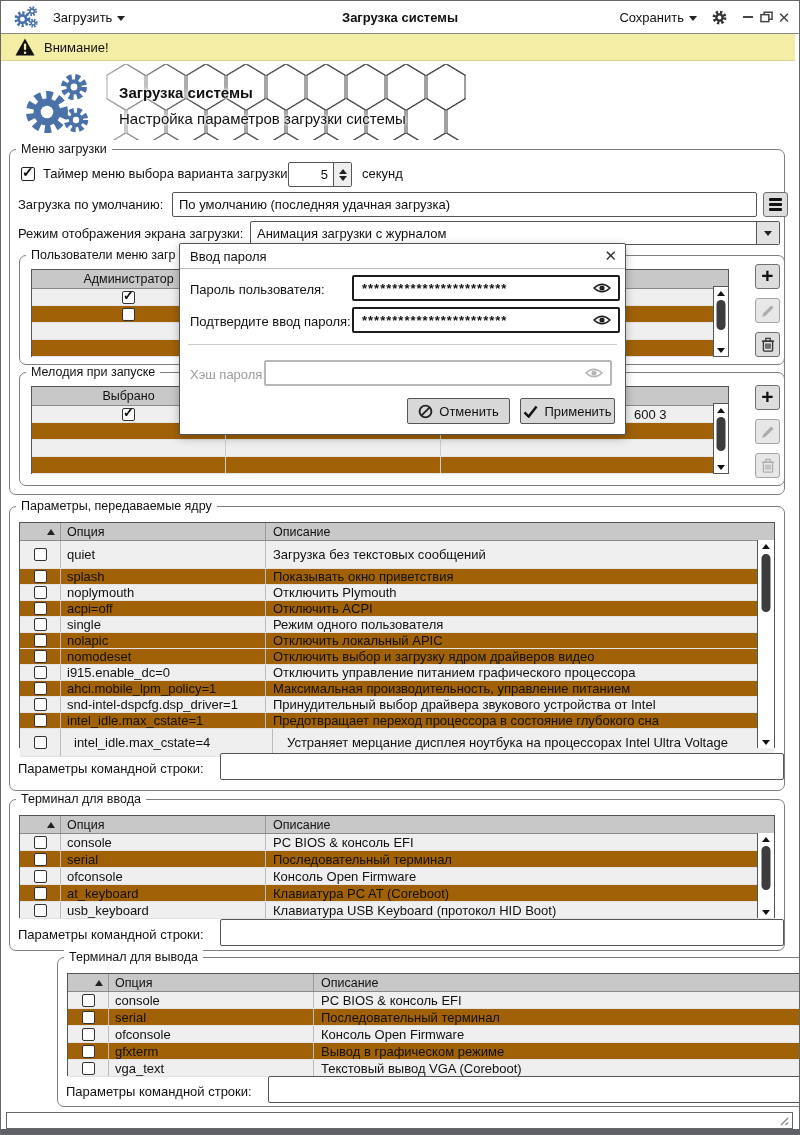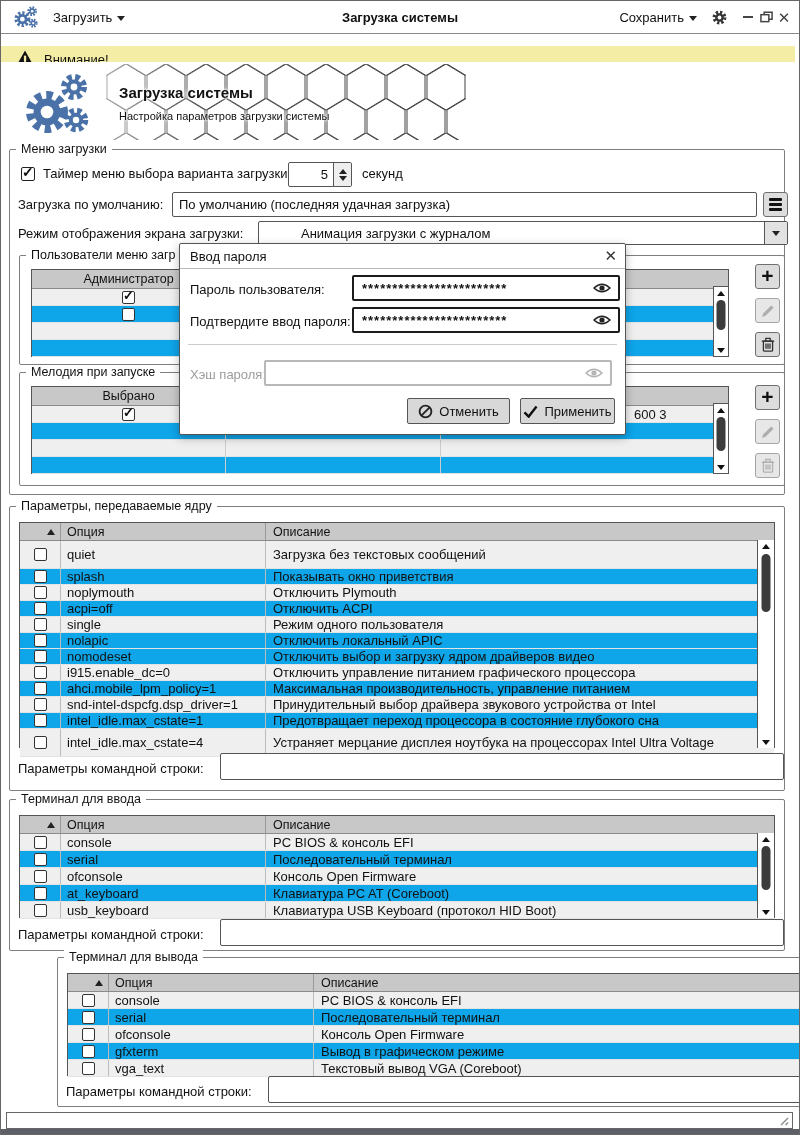--- a/index.html
+++ b/index.html
@@ -10,30 +10,30 @@
   
   .titlebar{position:absolute;left:0;top:0;width:798px;height:32px;background:#fff;border-bottom:1px solid #888;}
   .tb-item{position:absolute;top:0;height:32px;display:flex;align-items:center;gap:5px;}
   .tb-title{font-weight:bold;}
   .caret{width:0;height:0;border-left:4.5px solid transparent;border-right:4.5px solid transparent;border-top:5.5px solid #222;margin-top:2px;}
   .wc{position:absolute;top:0;height:32px;width:18px;display:flex;align-items:center;justify-content:center;cursor:default;}
   .min-glyph{width:10px;height:2.5px;background:#444;}
   .x-glyph{font-size:15px;color:#444;line-height:1;}
 
   
-  .warnbar{position:absolute;left:0;top:33px;width:794px;height:27px;background:#f3eda6;border-bottom:1px solid #d8d292;display:flex;align-items:center;padding-left:14px;gap:9px;box-sizing:border-box;margin-top:12px;}
+  .warnbar{position:absolute;left:0;top:33px;width:794px;height:27px;background:#f3eda6;border-bottom:1px solid #d8d292;display:flex;align-items:center;padding-left:14px;gap:9px;box-sizing:border-box;}
 
   
   .pagehead{position:absolute;left:0;top:61px;width:798px;height:84px;background:#fff;}
   .hexes{position:absolute;left:105px;top:2px;width:360px;height:76px;opacity:.9;}
   .ph-title{position:absolute;left:118px;top:22px;font-size:15px;font-weight:bold;text-shadow:0 0 3px #fff,0 0 5px #fff,0 0 2px #fff;}
-  .ph-sub{position:absolute;left:118px;top:48px;font-size:11px;text-shadow:0 0 3px #fff,0 0 5px #fff,0 0 2px #fff;}
-
-  
-  .group{position:absolute;border:1px solid #7e7e7e;border-radius:2px;background:transparent;}
+  .ph-sub{position:absolute;left:118px;top:48px;font-size:15px;text-shadow:0 0 3px #fff,0 0 5px #fff,0 0 2px #fff;}
+
+  
+  .group{position:absolute;border:1px solid #7e7e7e;border-radius:7px;background:transparent;}
   .legend{position:absolute;top:-8px;left:6px;background:#fff;padding:0 5px;font-size:12.5px;color:#111;line-height:15px;white-space:nowrap;}
 
   
   .lbl{position:absolute;white-space:nowrap;}
   .checkbox{width:14px;height:14px;border:1.6px solid #222;border-radius:2px;background:#fff;box-sizing:border-box;position:relative;display:inline-block;}
   .checkbox.on::after{content:"✓";position:absolute;left:0px;top:-4px;font-size:14px;font-weight:bold;color:#111;}
   .spinner{position:absolute;display:flex;border:1px solid #555;border-radius:2px;background:#fff;height:25px;box-sizing:border-box;}
   .spin-val{width:44px;text-align:right;padding:4px 5px 0 0;box-sizing:border-box;}
   .spin-btns{width:17px;border-left:1px solid #555;background:#eee;display:flex;flex-direction:column;align-items:center;justify-content:center;gap:2px;}
   .tri-up{width:0;height:0;border-left:4px solid transparent;border-right:4px solid transparent;border-bottom:5px solid #222;}
@@ -48,21 +48,21 @@
   .hamb span{display:block;width:13px;height:2.6px;background:#111;border-radius:1px;}
   .plus-glyph{font-size:21px;font-weight:bold;color:#111;line-height:1;margin-top:-2px;}
 
   
   .otable{position:absolute;border:1px solid #555;background:#fff;box-sizing:border-box;}
   .ohead{display:flex;background:#c8c8c8;border-bottom:1px solid #8a8a8a;height:17px;align-items:center;font-size:12.5px;}
   .ohead .hcell{height:100%;display:flex;align-items:center;box-sizing:border-box;}
   .sort-tri{width:0;height:0;border-left:4.5px solid transparent;border-right:4.5px solid transparent;border-bottom:6px solid #222;}
   .trow{display:flex;align-items:center;border-bottom:1px solid #e3e3e3;box-sizing:border-box;}
   .trow.odd{background:#efefef;}
-  .trow.even{background:#0ea5e9;}
+  .trow.even{background:#a16207;}
   .cell{box-sizing:border-box;height:100%;display:flex;align-items:center;overflow:hidden;white-space:nowrap;}
   .cb{width:13px;height:13px;border:1.4px solid #333;border-radius:2px;background:#fff;box-sizing:border-box;position:relative;flex:0 0 auto;}
   .cb.on::after{content:"✓";position:absolute;left:0px;top:-4px;font-size:13px;font-weight:bold;color:#111;}
 
   
   .bt .hc1{width:41px;justify-content:flex-end;padding-right:5px;border-right:1px solid #999;}
   .bt .hc2{width:205px;padding-left:6px;border-right:1px solid #999;}
   .bt .hc3{flex:1;padding-left:7px;}
   .bt .c1{width:41px;justify-content:center;border-right:1px solid #bbb;}
   .bt .c2{width:205px;padding-left:6px;border-right:1px solid #bbb;}
@@ -223,21 +223,21 @@
     </div>
     <div class="sqbtn" style="left:753px;top:42px;">
       <span class="hamb">
           <span></span>
           <span></span>
           <span></span>
         </span>
     </div>
 
     <span class="lbl" style="left:8px;top:76px;">Режим отображения экрана загрузки:</span>
-    <div class="combo" style="left:248px;top:71px;width:530px;height:24px;padding-left:36px;">
+    <div class="combo" style="left:240px;top:71px;width:530px;height:24px;">
       <span class="combo-text">Анимация загрузки с журналом</span>
       <span class="combo-btn">
           <span class="tri-down"></span>
         </span>
     </div>
 
     
     <div class="group" style="left:9px;top:105px;width:764px;height:108px;">
       <span class="legend">Пользователи меню загр</span>
       <div class="otable st" style="left:11px;top:13px;width:698px;height:88px;">
@@ -447,21 +447,21 @@
             <div class="cell c2">snd-intel-dspcfg.dsp_driver=1</div>
             <div class="cell c3">Принудительный выбор драйвера звукового устройства от Intel</div>
           </div>
           <div class="trow even" style="height: 16px;">
             <div class="cell c1">
               <span class="cb"></span>
             </div>
             <div class="cell c2">intel_idle.max_cstate=1</div>
             <div class="cell c3">Предотвращает переход процессора в состояние глубокого сна</div>
           </div>
-          <div class="trow odd" style="height: 28px;">
+          <div class="trow odd" style="height: 28px; gap: 7px;">
             <div class="cell c1">
               <span class="cb"></span>
             </div>
             <div class="cell c2">intel_idle.max_cstate=4</div>
             <div class="cell c3">Устраняет мерцание дисплея ноутбука на процессорах Intel Ultra Voltage</div>
           </div>
         </div>
       <div class="vscroll" style="right:0px;top:17px;width:17px;height:208px;border-top:none;border-right:none;border-bottom:none;">
         <div class="sarrow up">
             <span class="tri-up"></span>

